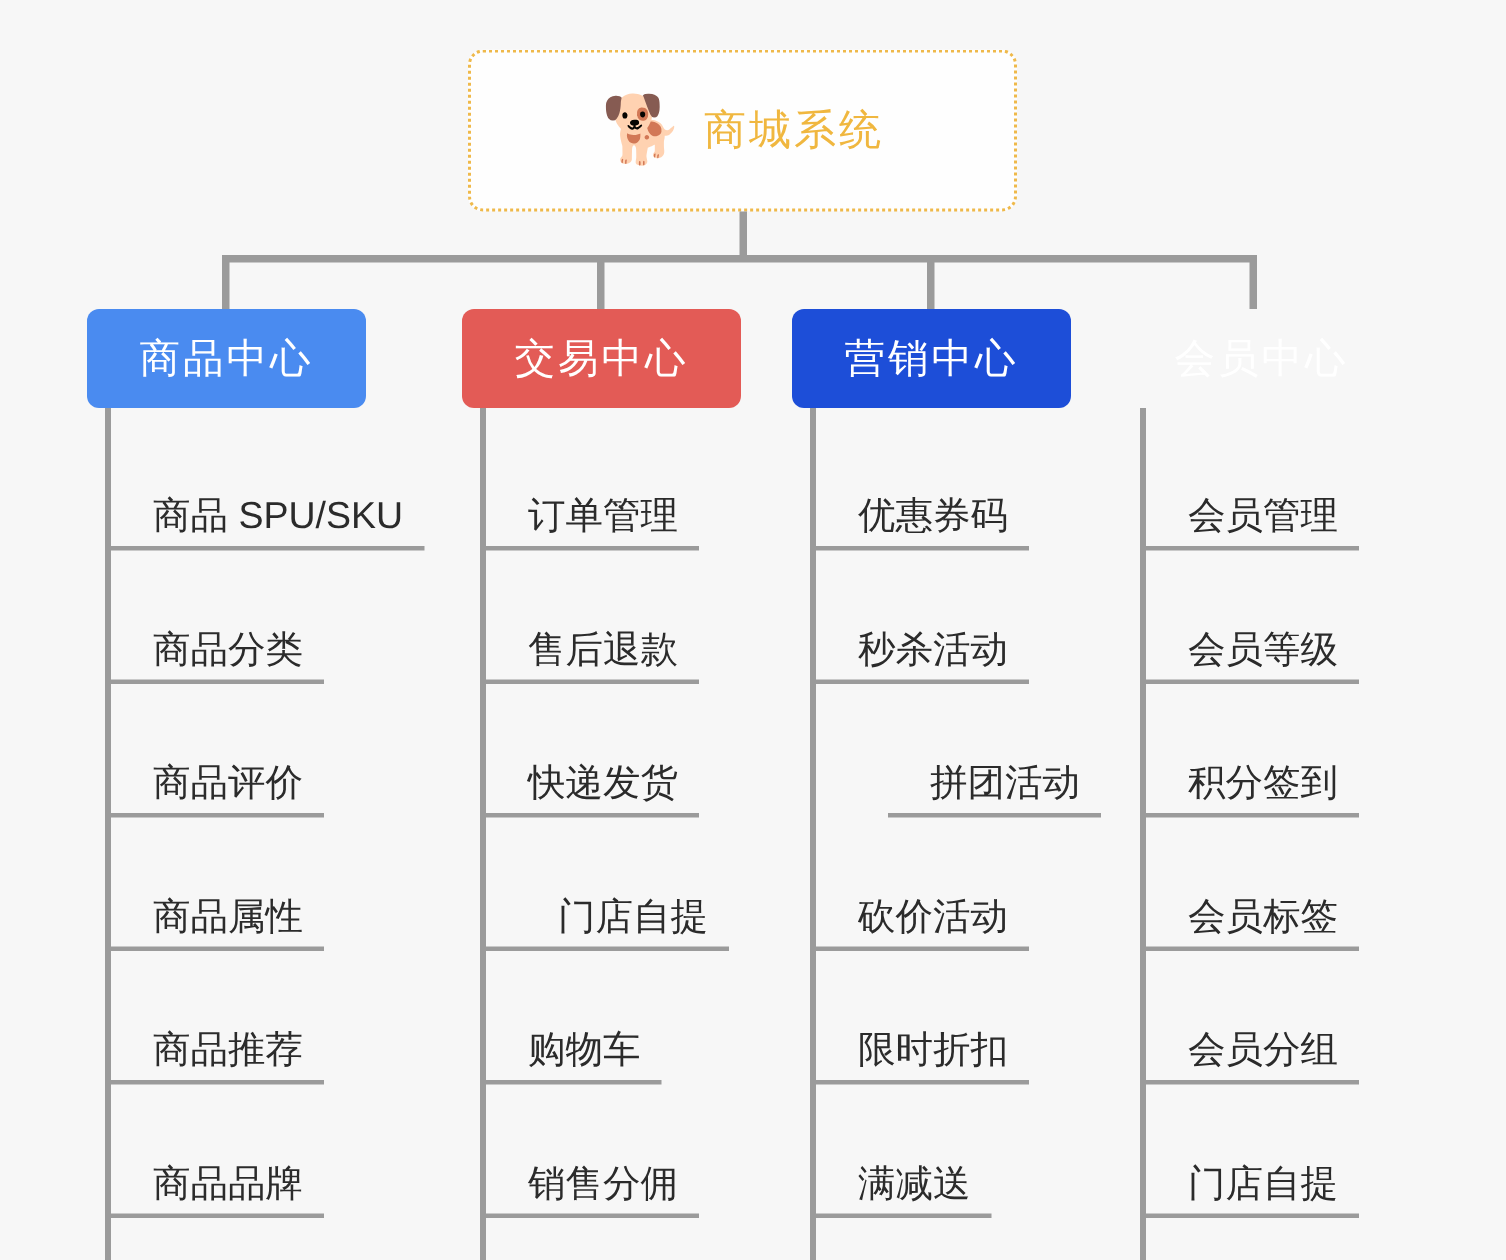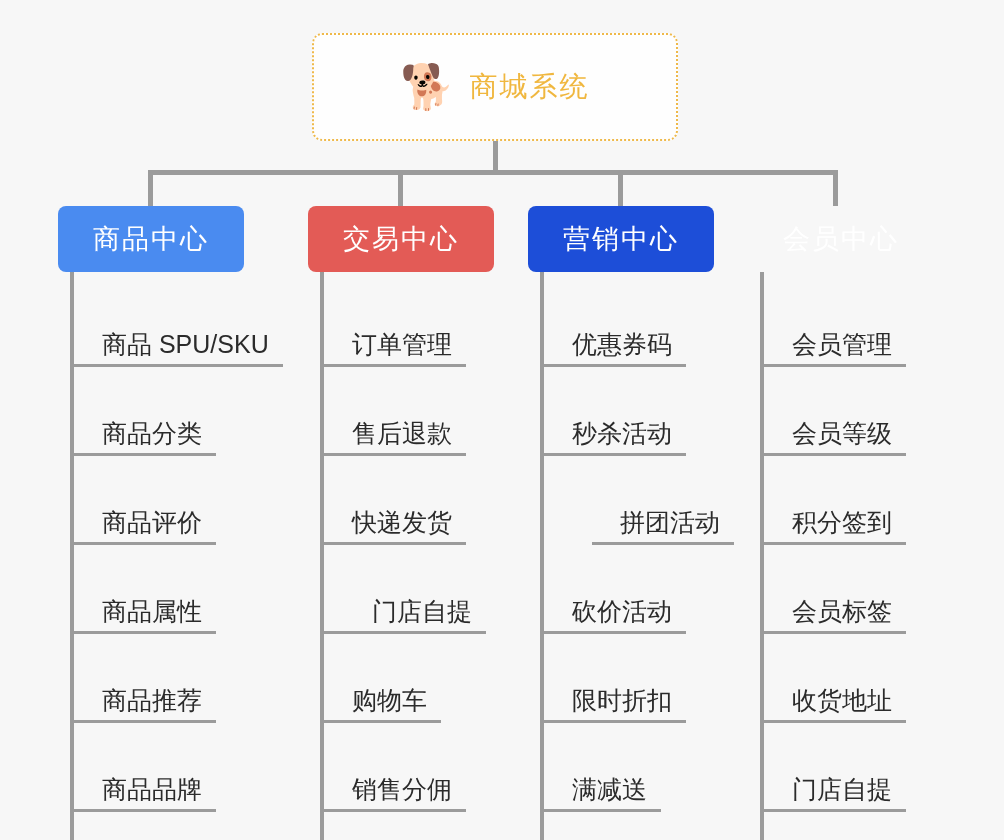--- a/index.html
+++ b/index.html
@@ -220,21 +220,21 @@
       <div class="leaf">
           <span class="leaf-text" style="border-bottom-color: rgb(155, 155, 155);">会员等级</span>
         </div>
       <div class="leaf">
           <span class="leaf-text" style="border-bottom-color: rgb(155, 155, 155);">积分签到</span>
         </div>
       <div class="leaf">
           <span class="leaf-text" style="border-bottom-color: rgb(155, 155, 155);">会员标签</span>
         </div>
       <div class="leaf">
-          <span class="leaf-text" style="border-bottom-color: rgb(155, 155, 155);">收货地址</span>
+          <span class="leaf-text" style="border-bottom-color: rgb(155, 155, 155);">会员分组</span>
         </div>
       <div class="leaf">
           <span class="leaf-text" style="border-bottom-color: rgb(155, 155, 155);">门店自提</span>
         </div>
     </div>
   </div>
 
 </div>
 
 </body></html>

